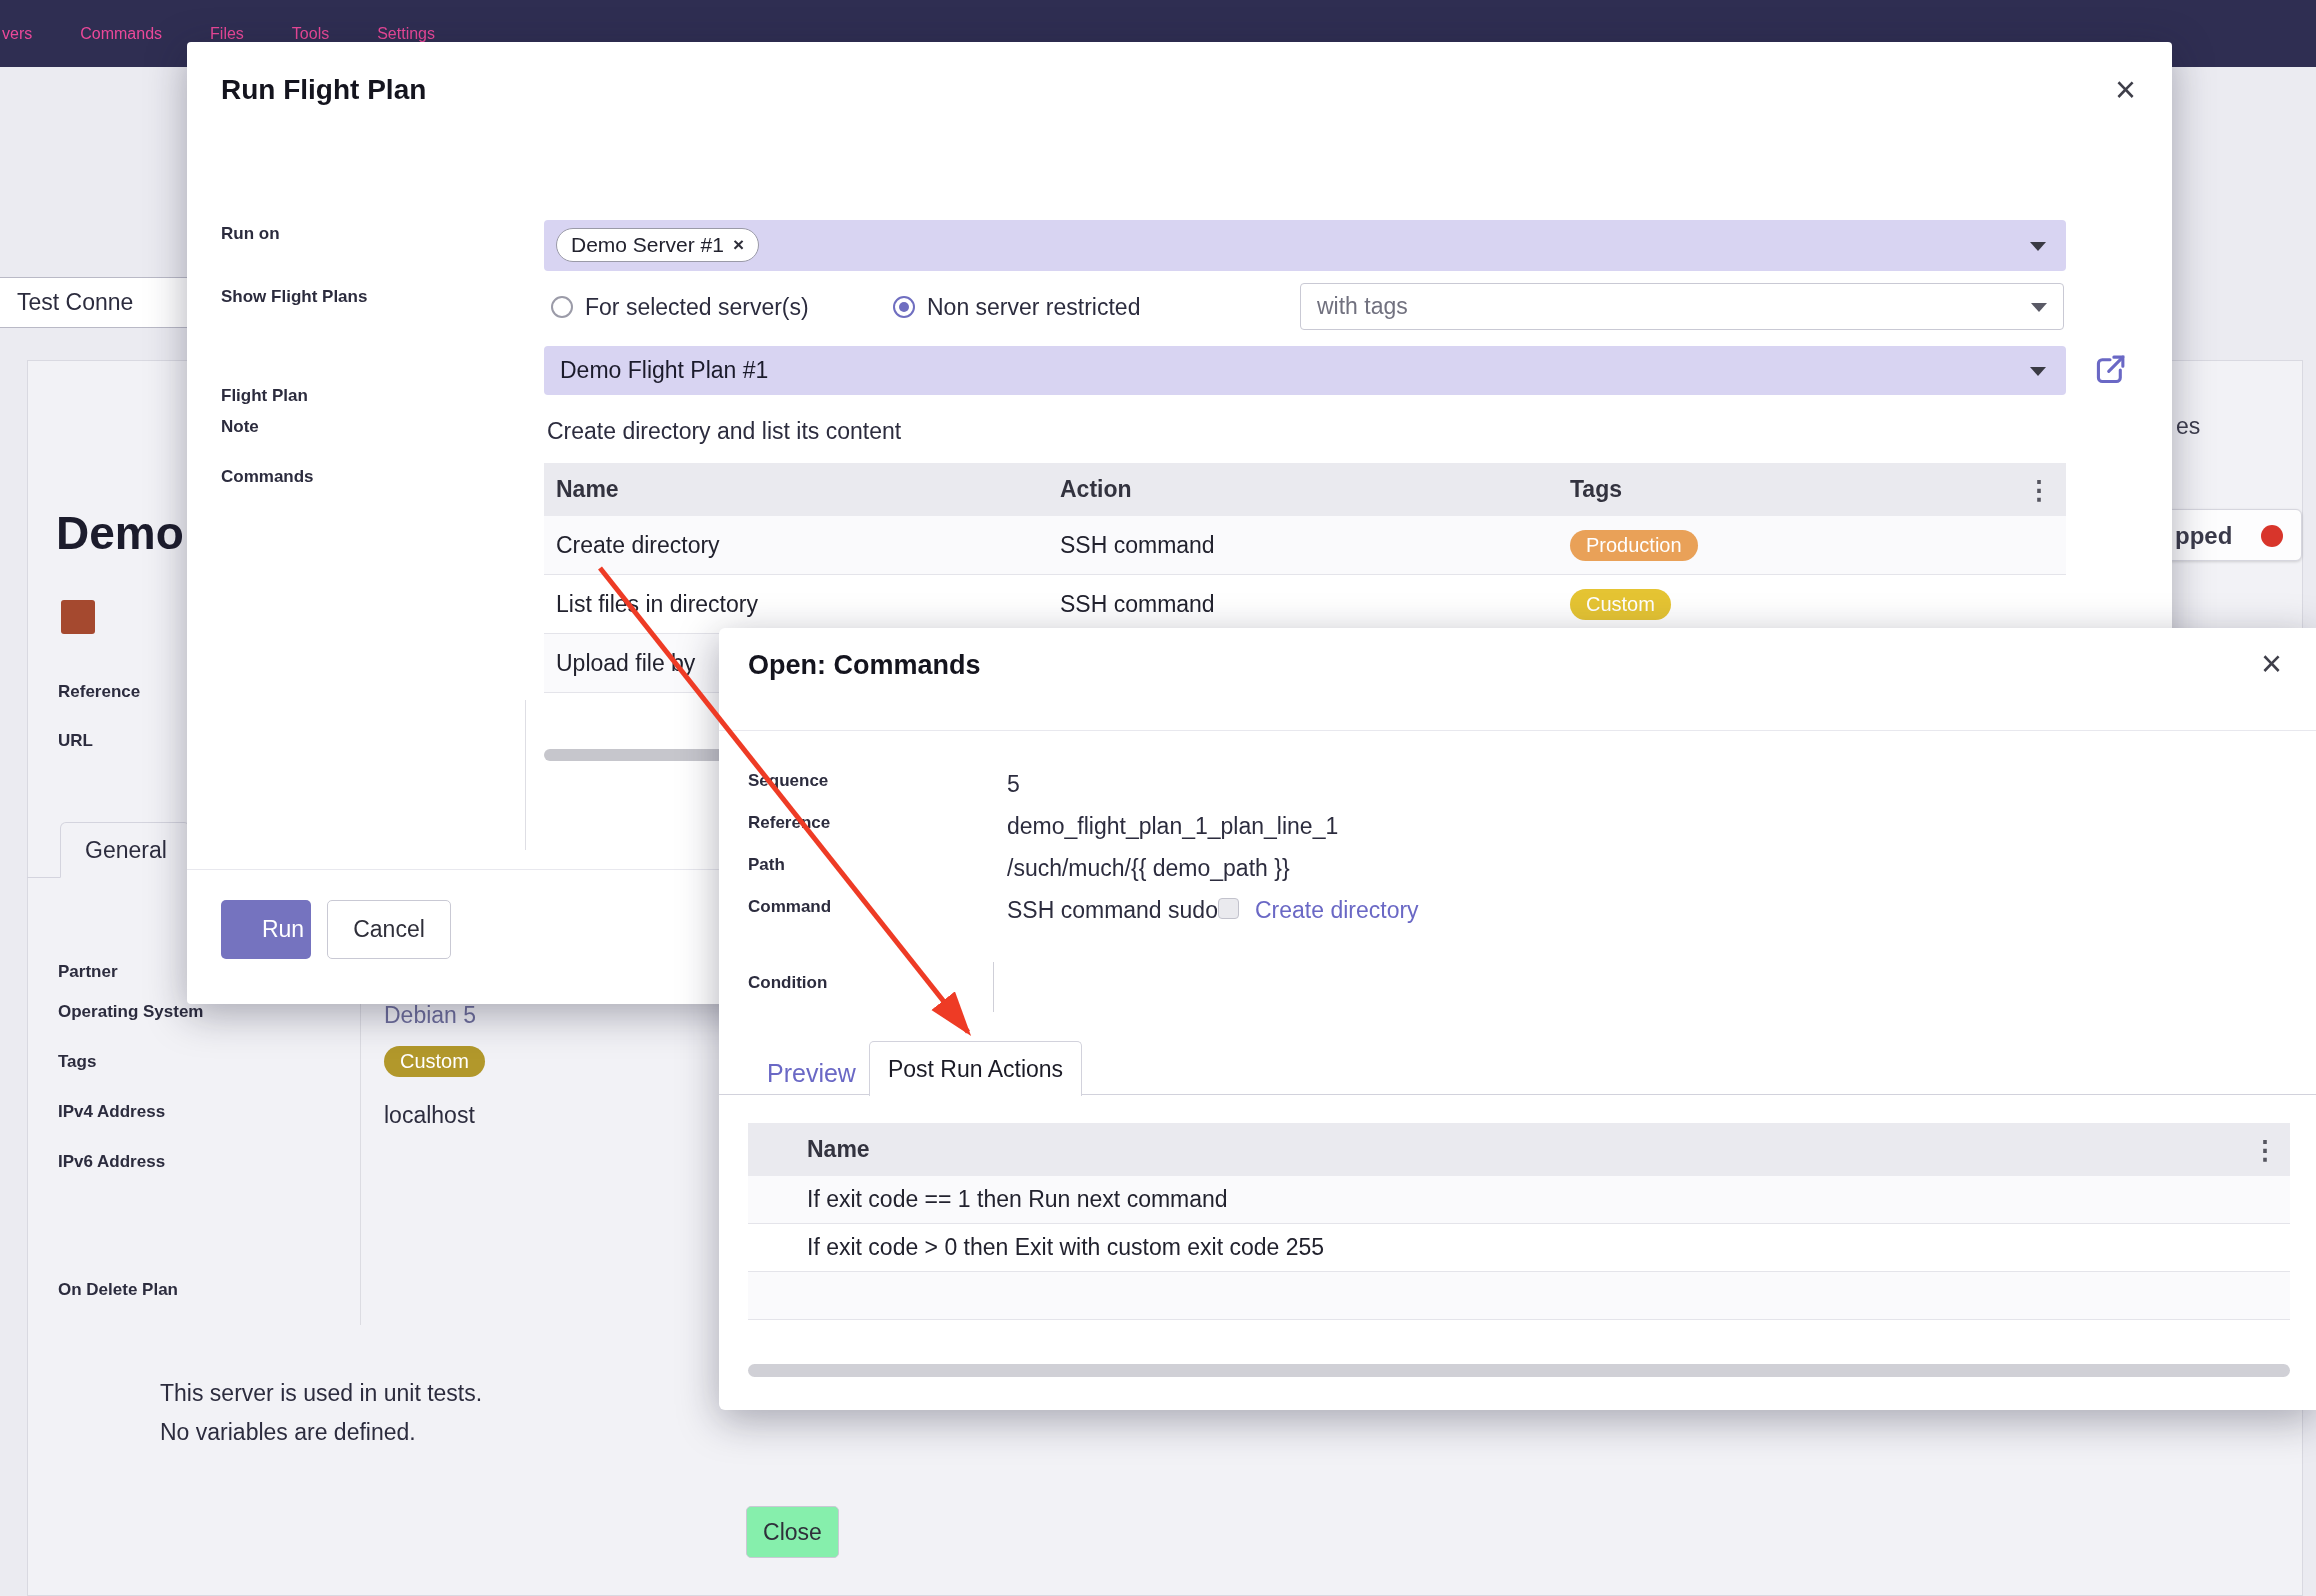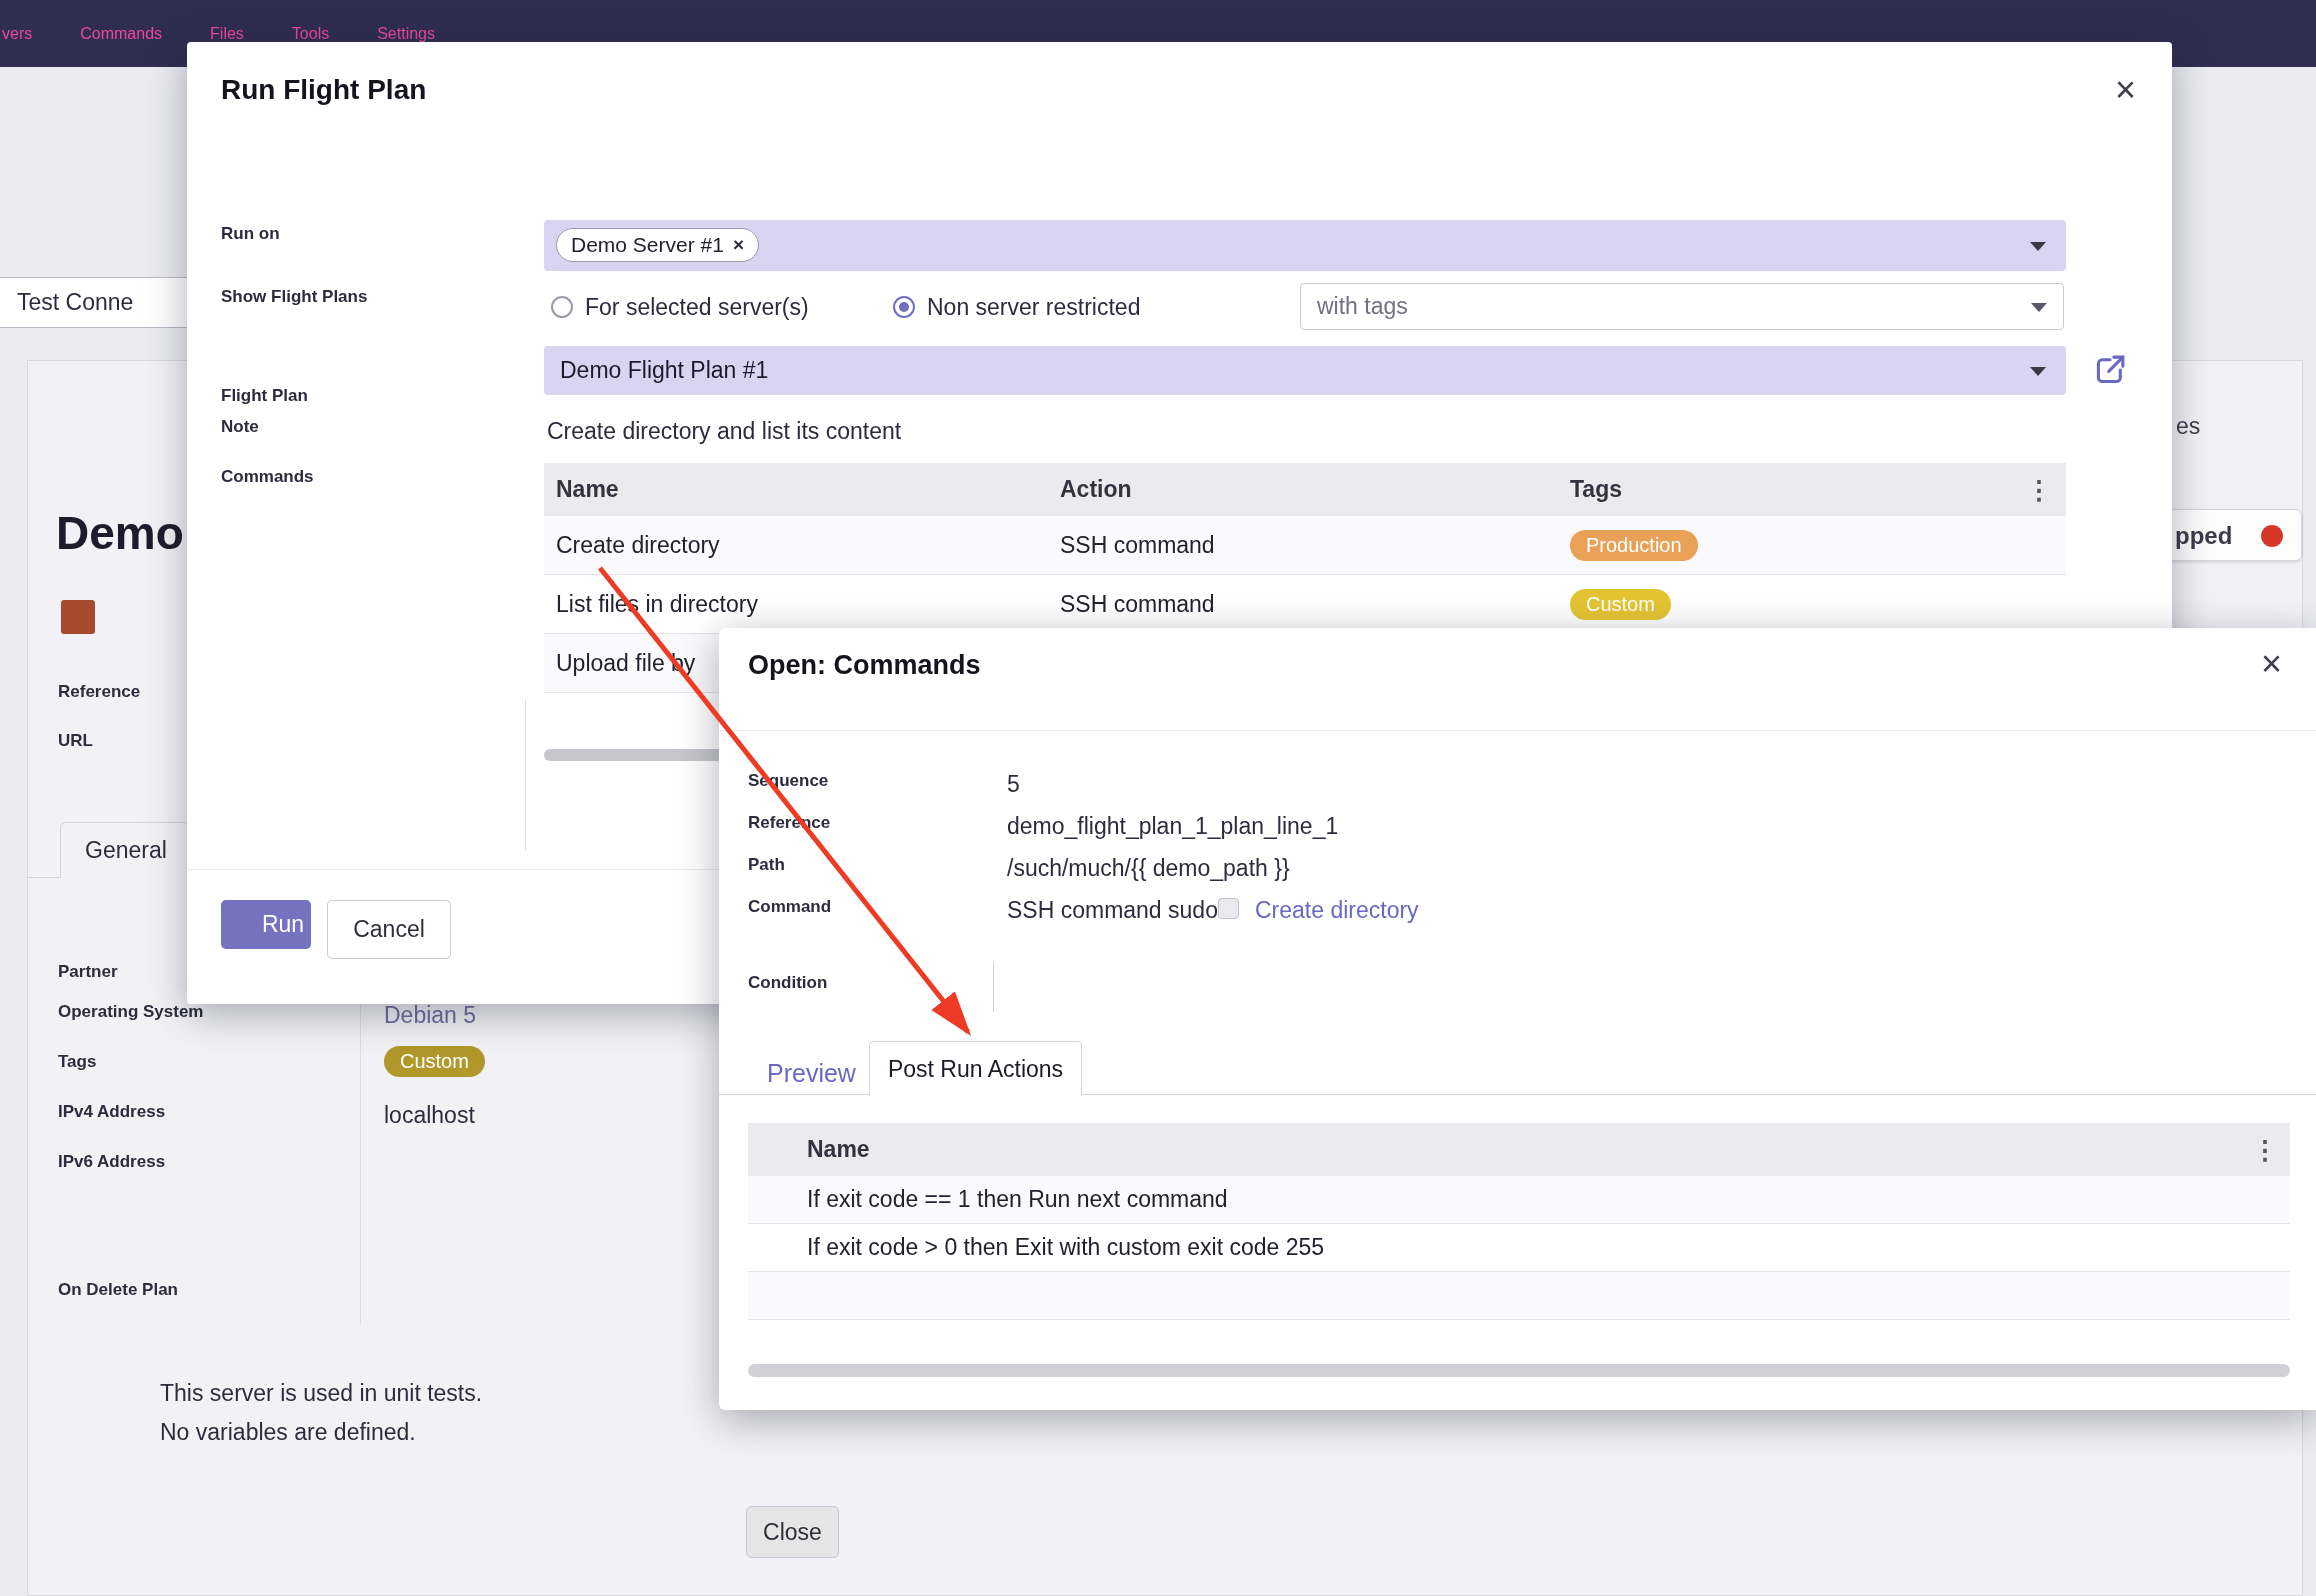--- a/index.html
+++ b/index.html
@@ -137,21 +137,21 @@
         <span style="width:516px;padding-left:12px;box-sizing:border-box;">Upload file by</span>
         <span style="width:510px;"></span>
         <span style="flex:1;"></span>
       </div>
     </div>
 
     <div class="abs" style="left:338px;top:658px;width:1px;height:150px;background:#dedee4;"></div>
     <div class="abs" style="left:357px;top:707px;width:218px;height:12px;background:#c6c6cc;border-radius:6px;"></div>
 
     <div class="abs" style="left:0;top:827px;width:1985px;height:0;border-top:1px solid #e8e8ee;"></div>
-    <div class="abs btn" style="left:34px;top:858px;width:90px;height:49px;background:#7573bf;color:#fff;padding-left:34px;">Run</div>
+    <div class="abs btn" style="left:34px;top:858px;width:90px;height:59px;background:#7573bf;color:#fff;padding-left:34px;">Run</div>
     <div class="abs btn" style="left:140px;top:858px;width:124px;height:59px;background:#fff;border:1px solid #c9c9d4;color:#2f2f3a;">Cancel</div>
   </div>
 
   <div class="abs modal" style="left:719px;top:628px;width:1597px;height:782px;border-radius:6px 0 0 6px;z-index:20;">
 
     <div class="abs" style="left:29px;top:22px;font-size:27px;font-weight:700;color:#14141e;">Open: Commands</div>
     <div class="abs close-x" style="right:34px;top:18px;">×</div>
     <div class="abs" style="left:0;top:102px;width:1597px;height:0;border-bottom:1px solid #e8e8ee;"></div>
 
     <div class="abs lbl" style="left:29px;top:143px;">Sequence</div>
@@ -185,21 +185,21 @@
         <span style="padding-left:59px;">If exit code == 1 then Run next command</span>
       </div>
       <div class="trow" style="height:48px;background:#ffffff;">
         <span style="padding-left:59px;">If exit code &gt; 0 then Exit with custom exit code 255</span>
       </div>
       <div class="trow" style="height:48px;background:#fafafc;"></div>
     </div>
 
     <div class="abs" style="left:29px;top:736px;width:1542px;height:13px;background:#d0d0d6;border-radius:7px;"></div>
 
-    <div class="abs btn" style="left:27px;top:878px;width:93px;height:52px;background:#e5e5e5;border:1px solid #c9c9d4;color:#2f2f3a;">Close</div>
+    <div class="abs btn" style="left:27px;top:878px;width:93px;height:52px;background:#86efac;border:1px solid #c9c9d4;color:#2f2f3a;">Close</div>
   </div>
 
   <svg class="abs" style="left:0;top:0;z-index:40;pointer-events:none;" width="2316" height="1596" viewBox="0 0 2316 1596">
     <defs>
       <marker id="ah" markerWidth="10" markerHeight="8" refX="8" refY="3" orient="auto" markerUnits="strokeWidth">
         <path d="M0,0 L9,3 L0,6 Z" fill="#ee3b25"></path>
       </marker>
     </defs>
     <line x1="600" y1="568" x2="968" y2="1032" stroke="#ee3b25" stroke-width="5" marker-end="url(#ah)"></line>
   </svg>

